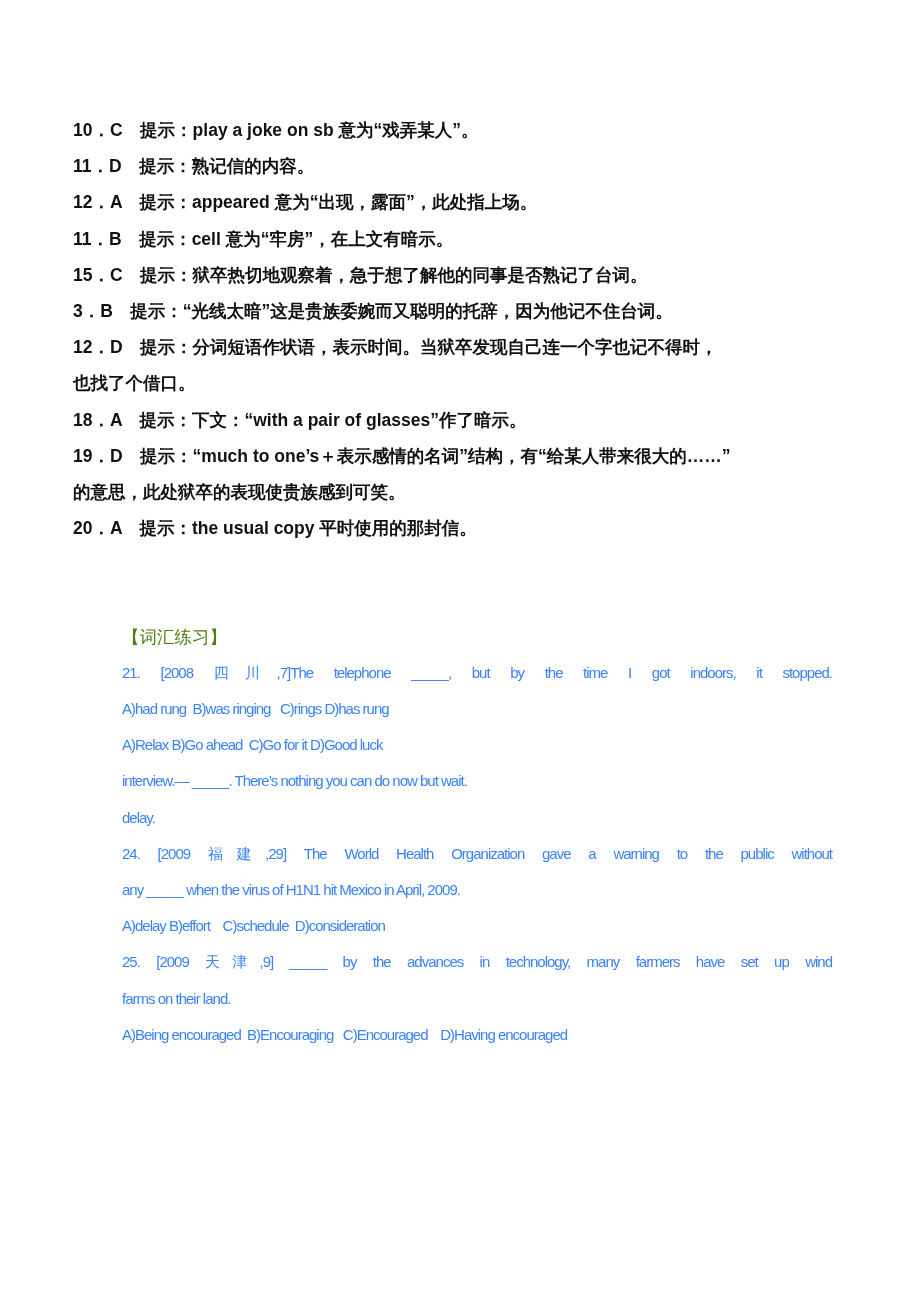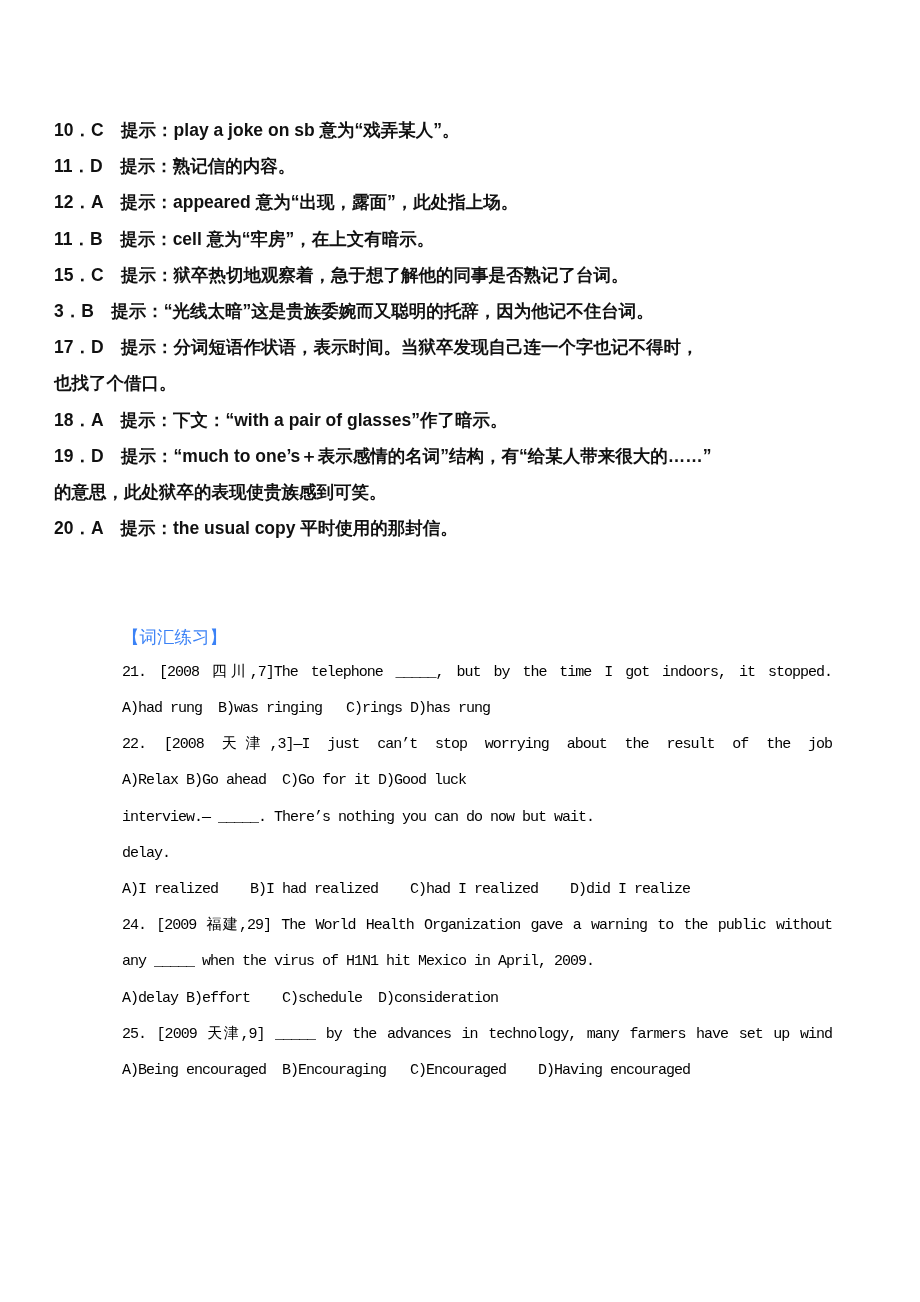--- a/index.html
+++ b/index.html
@@ -23,39 +23,39 @@
   .line {
     height: 36.2px;
     line-height: 36.2px;
   }
   
   .ans {
     font-family: "Liberation Sans", "DejaVu Sans", sans-serif;
     font-weight: bold;
     font-size: 17.5px;
     color: #111111;
-    padding-left: 54px;
+    padding-left: 73px;
     white-space: pre;
   }
   
   .header {
     font-family: "Liberation Serif", "DejaVu Serif", serif;
     font-weight: normal;
     font-size: 17.5px;
-    color: #3b82f6;
+    color: #4d7c0f;
     margin: 72.4px 0 0 0;
     padding-left: 122px;
     white-space: pre;
   }
   
   .q {
-    font-family: Liberation Mono, monospace;
+    font-family: Liberation Sans, sans-serif;
     font-size: 15px;
     letter-spacing: -1px;
-    color: #000000;
+    color: #3b82f6;
     margin-left: 122px;
     margin-right: 88px;
     white-space: pre;
   }
   .q.fill {
     white-space: normal;
     text-align: justify;
     text-align-last: justify;
     text-justify: inter-word;
   }
@@ -64,47 +64,46 @@
 <body>
 
 <div class="page">
   <section>
       <div class="line ans">10．C　提示：play a joke on sb 意为“戏弄某人”。</div>
       <div class="line ans">11．D　提示：熟记信的内容。</div>
       <div class="line ans">12．A　提示：appeared 意为“出现，露面”，此处指上场。</div>
       <div class="line ans">11．B　提示：cell 意为“牢房”，在上文有暗示。</div>
       <div class="line ans">15．C　提示：狱卒热切地观察着，急于想了解他的同事是否熟记了台词。</div>
       <div class="line ans">3．B　提示：“光线太暗”这是贵族委婉而又聪明的托辞，因为他记不住台词。</div>
-      <div class="line ans">17．D　提示：分词短语作状语，表示时间。当狱卒发现自己连一个字也记不得时，</div>
+      <div class="line ans">12．D　提示：分词短语作状语，表示时间。当狱卒发现自己连一个字也记不得时，</div>
       <div class="line ans">也找了个借口。</div>
       <div class="line ans">18．A　提示：下文：“with a pair of glasses”作了暗示。</div>
       <div class="line ans">19．D　提示：“much to one’s＋表示感情的名词”结构，有“给某人带来很大的……”</div>
       <div class="line ans">的意思，此处狱卒的表现使贵族感到可笑。</div>
       <div class="line ans">20．A　提示：the usual copy 平时使用的那封信。</div>
     </section>
   <section>
     <h2 class="line header">【词汇练习】</h2>
     <div>
         <div>
           <div class="line q fill">21. [2008 四川,7]The telephone _____, but by the time I got indoors, it stopped.</div>
           <div class="line q">A)had rung  B)was ringing   C)rings D)has rung</div>
         </div>
         <div>
-          <div class="line q fill">22. [2008 天津,3]—I just can’t stop worrying about the result of the job</div>
           <div class="line q">A)Relax B)Go ahead  C)Go for it D)Good luck</div>
           <div class="line q">interview.— _____. There’s nothing you can do now but wait.</div>
         </div>
         <div>
           <div class="line q">delay.</div>
-          <div class="line q">A)I realized    B)I had realized    C)had I realized    D)did I realize</div>
         </div>
         <div>
           <div class="line q fill">24. [2009 福建,29] The World Health Organization gave a warning to the public without</div>
           <div class="line q">any _____ when the virus of H1N1 hit Mexico in April, 2009.</div>
           <div class="line q">A)delay B)effort    C)schedule  D)consideration</div>
         </div>
         <div>
           <div class="line q fill">25. [2009 天津,9] _____ by the advances in technology, many farmers have set up wind</div>
+          <div class="line q">farms on their land.</div>
           <div class="line q">A)Being encouraged  B)Encouraging   C)Encouraged    D)Having encouraged</div>
         </div>
       </div>
   </section>
 </div>
 
 </body></html>

